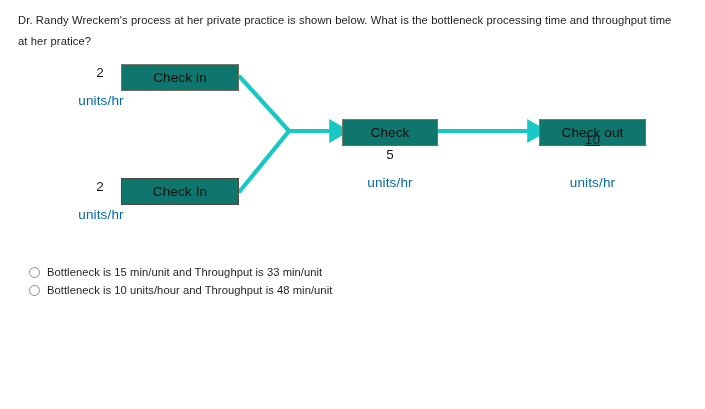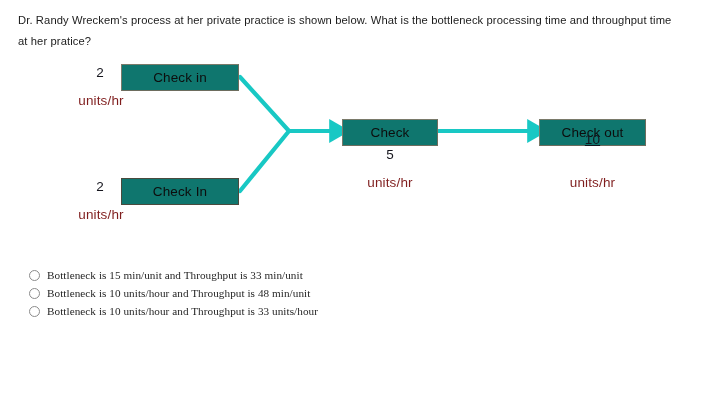--- a/index.html
+++ b/index.html
@@ -67,38 +67,37 @@
   .rate-num {
     position: absolute;
     font-size: 13.5px;
     color: #15151d;
     text-align: center;
     letter-spacing: 0.01em;
   }
   .rate-unit {
     position: absolute;
     font-size: 13.5px;
-    color: #7f1d1d;
+    color: #0369a1;
     text-align: center;
     letter-spacing: 0.01em;
   }
 
   
   #options {
     position: absolute;
     left: 29px;
     top: 263px;
     width: 480px;
   }
   .option-row {
     position: relative;
     height: 18px;
     display: flex;
-    align-items: flex-end;
-    font-family: Liberation Serif, serif;
+    align-items: center;
   }
   .radio {
     width: 11px;
     height: 11px;
     border: 1px solid #8b8b8b;
     border-radius: 50%;
     background: #ffffff;
     flex: 0 0 auto;
     box-sizing: border-box;
   }
@@ -152,17 +151,13 @@
 
 <div id="options">
   <div class="option-row">
     <span class="radio"></span>
     <span class="option-label">Bottleneck is 15 min/unit and Throughput is 33 min/unit</span>
   </div>
   <div class="option-row">
     <span class="radio"></span>
     <span class="option-label">Bottleneck is 10 units/hour and Throughput is 48 min/unit</span>
   </div>
-  <div class="option-row">
-    <span class="radio"></span>
-    <span class="option-label">Bottleneck is 10 units/hour and Throughput is 33 units/hour</span>
-  </div>
 </div>
 
 </body></html>

